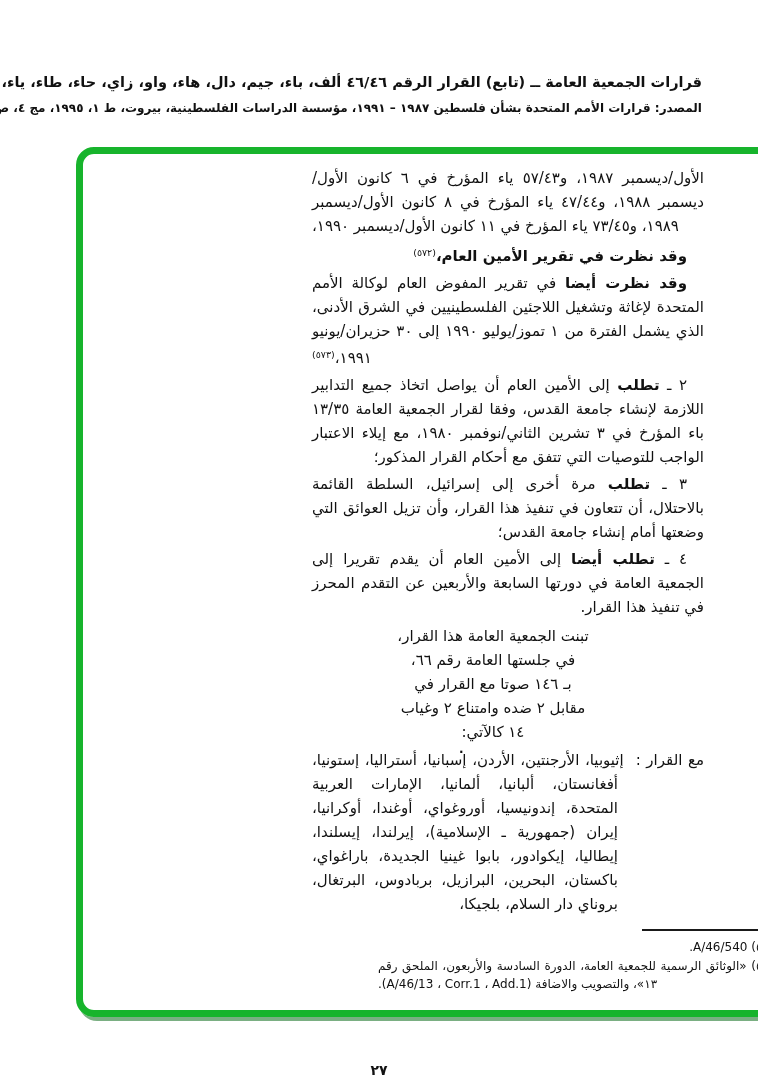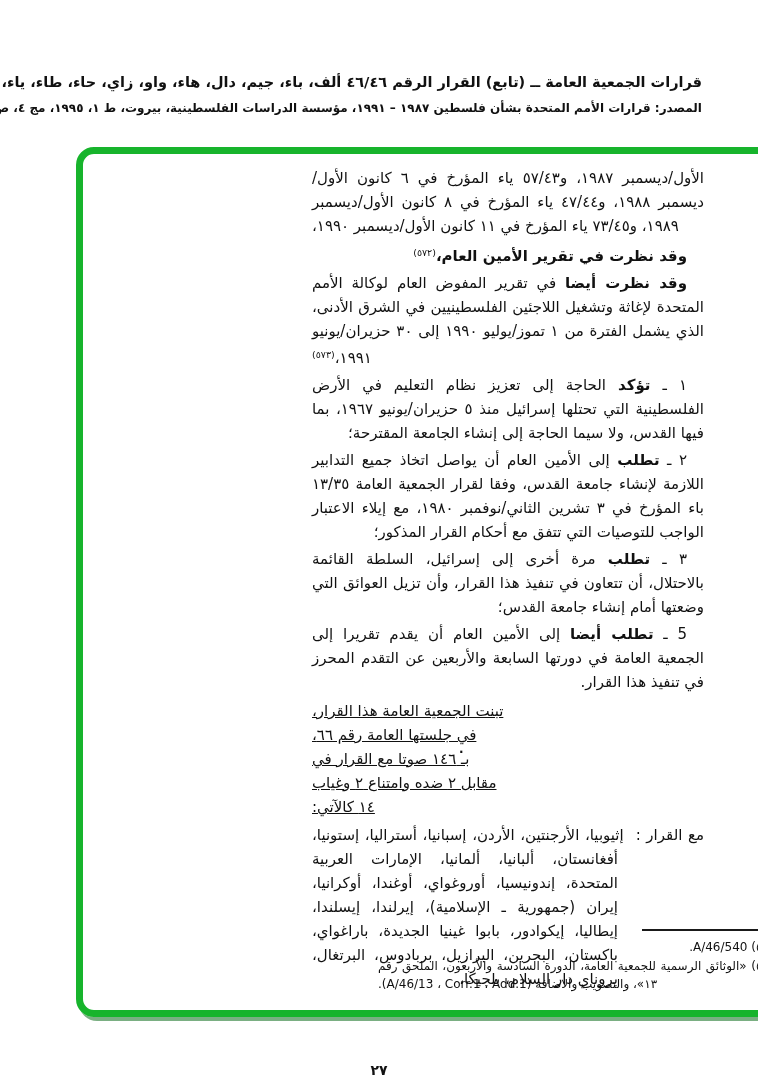--- a/index.html
+++ b/index.html
@@ -23,21 +23,21 @@
   .col{
     position:absolute;top:12px;right:90px;width:392px;
     font-size:15px;line-height:24px;text-align:justify;
   }
   .para{margin:0 0 3px 0;}
   .indent{text-indent:17px;}
   .endleft{text-align-last:left;}
   .plead{font-weight:bold;}
   .pfoot{font-size:9.5px;vertical-align:5px;letter-spacing:0;}
   .adoption{margin:5px 0 4px 0;}
-  .adoption .adline{text-align:left;padding-left:0;padding-right:30px;text-decoration:underline;}
+  .adoption .adline{text-align:center;padding-left:0;padding-right:30px;}
   .vote{margin:2px 0 0 0;padding-right:86px;text-indent:-86px;text-align:justify;text-align-last:right;}
   .vote-label{padding-left:12px;}
   .stray{position:absolute;top:588px;left:376px;font-size:12px;font-weight:bold;}
   .footnotes{
     position:absolute;bottom:16px;right:14px;width:402px;
     font-size:12px;line-height:18px;text-align:right;
   }
   .fn-rule{width:138px;border-top:2px solid #1a1a1a;margin:0 0 7px 0;}
   .fn{margin:0 0 1px 0;}
   .fn2{text-align:justify;text-align-last:left;}
@@ -54,27 +54,26 @@
 
 <div class="frame">
   <div class="col">
 
     <p class="para endleft"><span class="ptext">الأول/ديسمبر ١٩٨٧، و٥٧/٤٣ ياء المؤرخ في ٦ كانون الأول/ديسمبر ١٩٨٨، و٤٧/٤٤ ياء المؤرخ في ٨ كانون الأول/ديسمبر ١٩٨٩، و٧٣/٤٥ ياء المؤرخ في ١١ كانون الأول/ديسمبر ١٩٩٠،</span></p>
 
     <p class="para indent"><span class="plead">وقد نظرت في تقرير الأمين العام،</span><sup class="pfoot">(٥٧٢)</sup></p>
 
     <p class="para indent endleft"><span class="plead">وقد نظرت أيضا</span><span class="ptext"> في تقرير المفوض العام لوكالة الأمم المتحدة لإغاثة وتشغيل اللاجئين الفلسطينيين في الشرق الأدنى، الذي يشمل الفترة من ١ تموز/يوليو ١٩٩٠ إلى ٣٠ حزيران/يونيو ١٩٩١،</span><sup class="pfoot">(٥٧٣)</sup></p>
 
-    <p class="para indent"><span class="pnum">١ ـ </span><span class="plead">تؤكد</span><span class="ptext"> الحاجة إلى تعزيز نظام التعليم في الأرض الفلسطينية التي تحتلها إسرائيل منذ ٥ حزيران/يونيو ١٩٦٧، بما فيها القدس، ولا سيما الحاجة إلى إنشاء الجامعة المقترحة؛</span></p>
 
     <p class="para indent"><span class="pnum">٢ ـ </span><span class="plead">تطلب</span><span class="ptext"> إلى الأمين العام أن يواصل اتخاذ جميع التدابير اللازمة لإنشاء جامعة القدس، وفقا لقرار الجمعية العامة ١٣/٣٥ باء المؤرخ في ٣ تشرين الثاني/نوفمبر ١٩٨٠، مع إيلاء الاعتبار الواجب للتوصيات التي تتفق مع أحكام القرار المذكور؛</span></p>
 
     <p class="para indent"><span class="pnum">٣ ـ </span><span class="plead">تطلب</span><span class="ptext"> مرة أخرى إلى إسرائيل، السلطة القائمة بالاحتلال، أن تتعاون في تنفيذ هذا القرار، وأن تزيل العوائق التي وضعتها أمام إنشاء جامعة القدس؛</span></p>
 
-    <p class="para indent"><span class="pnum">5 ـ </span><span class="plead">تطلب أيضا</span><span class="ptext"> إلى الأمين العام أن يقدم تقريرا إلى الجمعية العامة في دورتها السابعة والأربعين عن التقدم المحرز في تنفيذ هذا القرار.</span></p>
+    <p class="para indent"><span class="pnum">٤ ـ </span><span class="plead">تطلب أيضا</span><span class="ptext"> إلى الأمين العام أن يقدم تقريرا إلى الجمعية العامة في دورتها السابعة والأربعين عن التقدم المحرز في تنفيذ هذا القرار.</span></p>
 
     <div class="adoption">
       <div class="adline">تبنت الجمعية العامة هذا القرار،</div>
       <div class="adline">في جلستها العامة رقم ٦٦،</div>
       <div class="adline">بـ ١٤٦ صوتا مع القرار في</div>
       <div class="adline">مقابل ٢ ضده وامتناع ٢ وغياب</div>
       <div class="adline">١٤ كالآتي:</div>
     </div>
 
     <p class="vote"><span class="vote-label">مع القرار :</span><span class="vote-countries">إثيوبيا، الأرجنتين، الأردن، إسبانيا، أستراليا، إستونيا، أفغانستان، ألبانيا، ألمانيا، الإمارات العربية المتحدة، إندونيسيا، أوروغواي، أوغندا، أوكرانيا، إيران (جمهورية ـ الإسلامية)، إيرلندا، إيسلندا، إيطاليا، إيكوادور، بابوا غينيا الجديدة، باراغواي، باكستان، البحرين، البرازيل، بربادوس، البرتغال، بروناي دار السلام، بلجيكا،</span></p>

